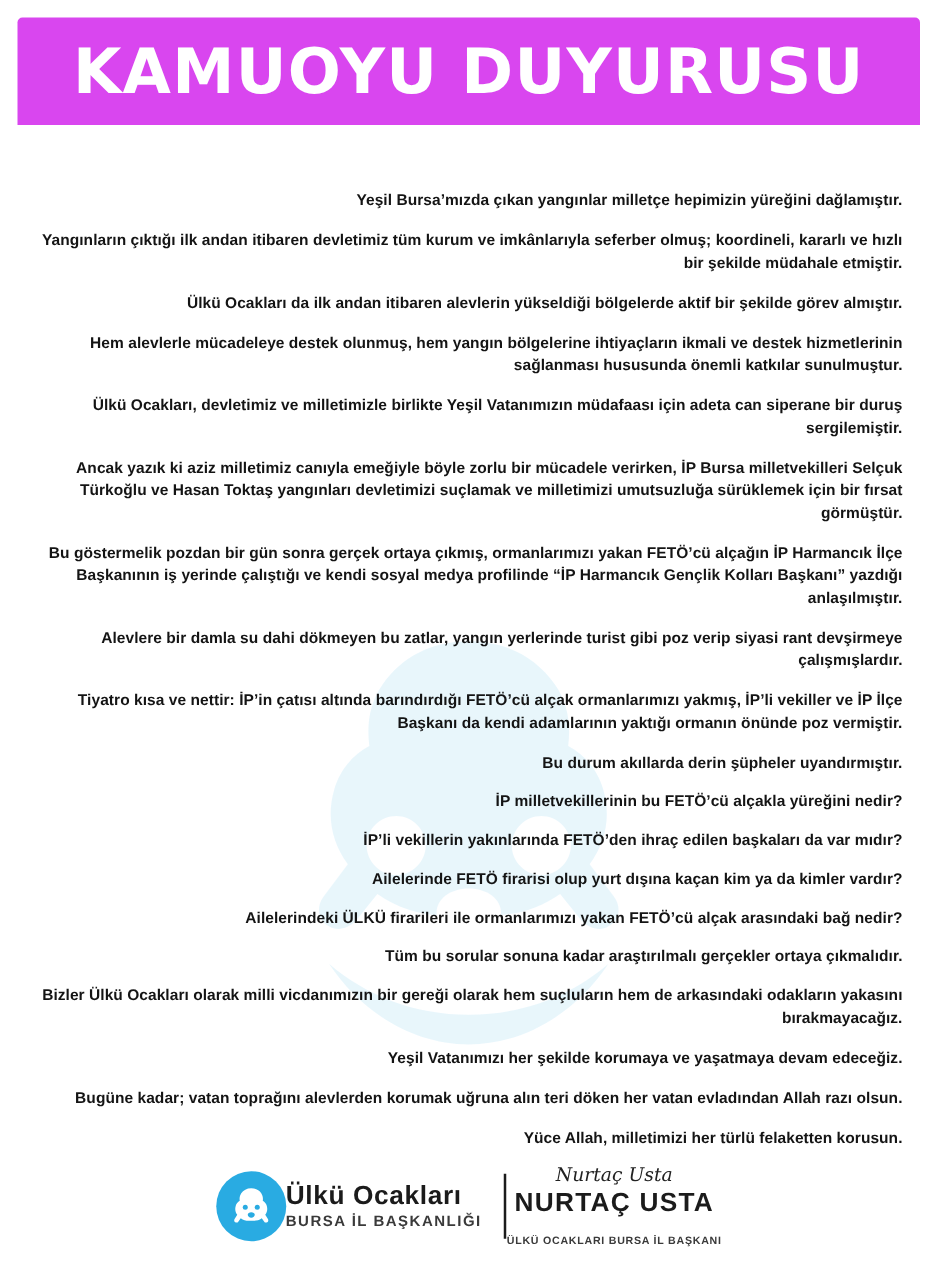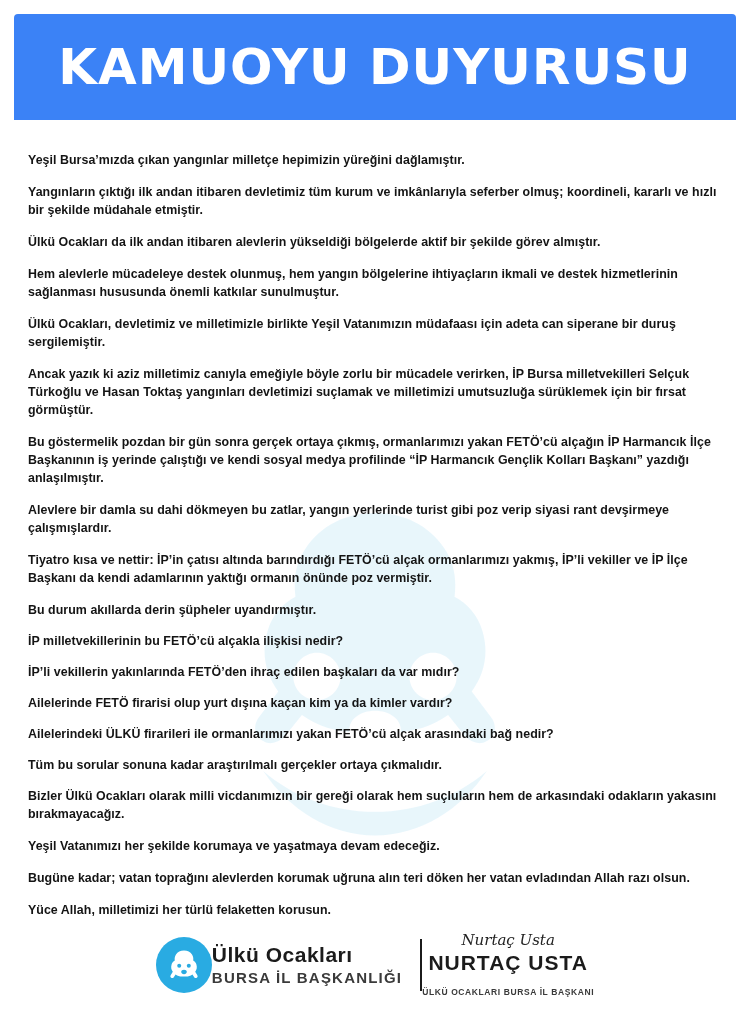--- a/index.html
+++ b/index.html
@@ -15,22 +15,22 @@
     position: relative;
     overflow: hidden;
   }
 
   
   .header-band {
     position: absolute;
     top: 14px;
     left: 14px;
     right: 14px;
-    height: 106px;
-    background: #3b82f6;
+    height: 86px;
+    background: #d946ef;
     border-radius: 4px 4px 0 0;
     display: flex;
     align-items: center;
     justify-content: center;
   }
   .header-title {
     color: #ffffff;
     font-size: 50px;
     font-weight: bold;
     letter-spacing: 1px;
@@ -60,20 +60,21 @@
     opacity: 0.10;
     pointer-events: none;
   }
 
   
   .content {
     position: absolute;
     top: 140px;
     left: 28px;
     width: 694px;
+    text-align: right;
   }
   .para {
     font-size: 12.4px;
     line-height: 1.45;
     font-weight: bold;
     color: #141414;
     margin-bottom: 14px;
     letter-spacing: 0.05px;
   }
   .para.tight { margin-bottom: 13px; }
@@ -107,21 +108,21 @@
     flex: 0 0 auto;
   }
   .logo-text .l1 {
     font-size: 21px;
     font-weight: bold;
     color: #1b1b1b;
     letter-spacing: 0.5px;
     line-height: 1.05;
   }
   .logo-text .l2 {
-    font-size: 15px;
+    font-size: 12px;
     font-weight: bold;
     color: #3a3a3a;
     letter-spacing: 1.2px;
     margin-top: 2px;
   }
   .divider {
     width: 2px;
     height: 52px;
     background: #1b1b1b;
   }
@@ -174,21 +175,21 @@
   <p class="para">Yeşil Bursa’mızda çıkan yangınlar milletçe hepimizin yüreğini dağlamıştır.</p>
   <p class="para">Yangınların çıktığı ilk andan itibaren devletimiz tüm kurum ve imkânlarıyla seferber olmuş; koordineli, kararlı ve hızlı bir şekilde müdahale etmiştir.</p>
   <p class="para">Ülkü Ocakları da ilk andan itibaren alevlerin yükseldiği bölgelerde aktif bir şekilde görev almıştır.</p>
   <p class="para">Hem alevlerle mücadeleye destek olunmuş, hem yangın bölgelerine ihtiyaçların ikmali ve destek hizmetlerinin sağlanması hususunda önemli katkılar sunulmuştur.</p>
   <p class="para">Ülkü Ocakları, devletimiz ve milletimizle birlikte Yeşil Vatanımızın müdafaası için adeta can siperane bir duruş sergilemiştir.</p>
   <p class="para">Ancak yazık ki aziz milletimiz canıyla emeğiyle böyle zorlu bir mücadele verirken, İP Bursa milletvekilleri Selçuk Türkoğlu ve Hasan Toktaş yangınları devletimizi suçlamak ve milletimizi umutsuzluğa sürüklemek için bir fırsat görmüştür.</p>
   <p class="para">Bu göstermelik pozdan bir gün sonra gerçek ortaya çıkmış, ormanlarımızı yakan FETÖ’cü alçağın İP Harmancık İlçe Başkanının iş yerinde çalıştığı ve kendi sosyal medya profilinde “İP Harmancık Gençlik Kolları Başkanı” yazdığı anlaşılmıştır.</p>
   <p class="para">Alevlere bir damla su dahi dökmeyen bu zatlar, yangın yerlerinde turist gibi poz verip siyasi rant devşirmeye çalışmışlardır.</p>
   <p class="para">Tiyatro kısa ve nettir: İP’in çatısı altında barındırdığı FETÖ’cü alçak ormanlarımızı yakmış, İP’li vekiller ve İP İlçe Başkanı da kendi adamlarının yaktığı ormanın önünde poz vermiştir.</p>
   <p class="para tight">Bu durum akıllarda derin şüpheler uyandırmıştır.</p>
-  <p class="para tight">İP milletvekillerinin bu FETÖ’cü alçakla ilişkisi nedir?</p>
+  <p class="para tight">İP milletvekillerinin bu FETÖ’cü alçakla yüreğini nedir?</p>
   <p class="para tight">İP’li vekillerin yakınlarında FETÖ’den ihraç edilen başkaları da var mıdır?</p>
   <p class="para tight">Ailelerinde FETÖ firarisi olup yurt dışına kaçan kim ya da kimler vardır?</p>
   <p class="para tight">Ailelerindeki ÜLKÜ firarileri ile ormanlarımızı yakan FETÖ’cü alçak arasındaki bağ nedir?</p>
   <p class="para tight">Tüm bu sorular sonuna kadar araştırılmalı gerçekler ortaya çıkmalıdır.</p>
   <p class="para">Bizler Ülkü Ocakları olarak milli vicdanımızın bir gereği olarak hem suçluların hem de arkasındaki odakların yakasını bırakmayacağız.</p>
   <p class="para">Yeşil Vatanımızı her şekilde korumaya ve yaşatmaya devam edeceğiz.</p>
   <p class="para">Bugüne kadar; vatan toprağını alevlerden korumak uğruna alın teri döken her vatan evladından Allah razı olsun.</p>
   <p class="para">Yüce Allah, milletimizi her türlü felaketten korusun.</p>
 </div>
 

